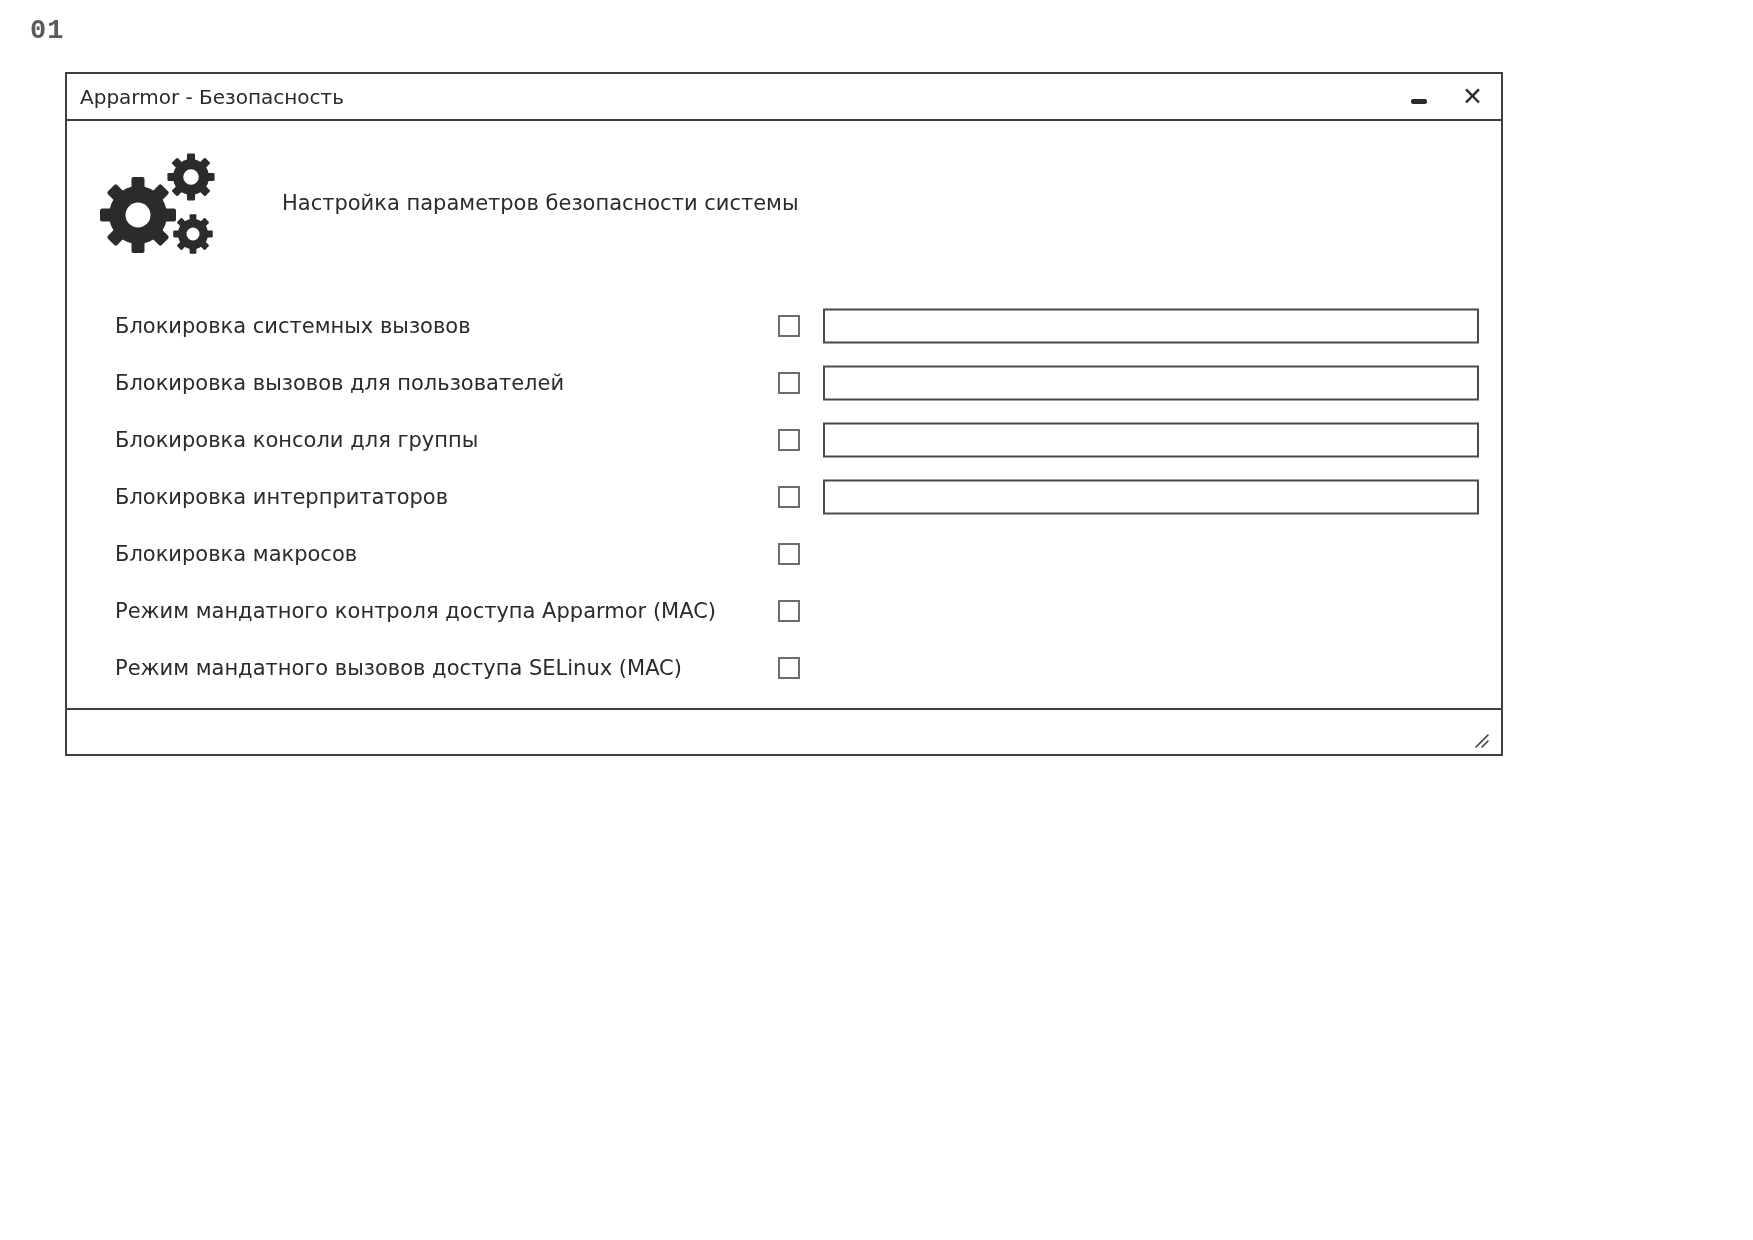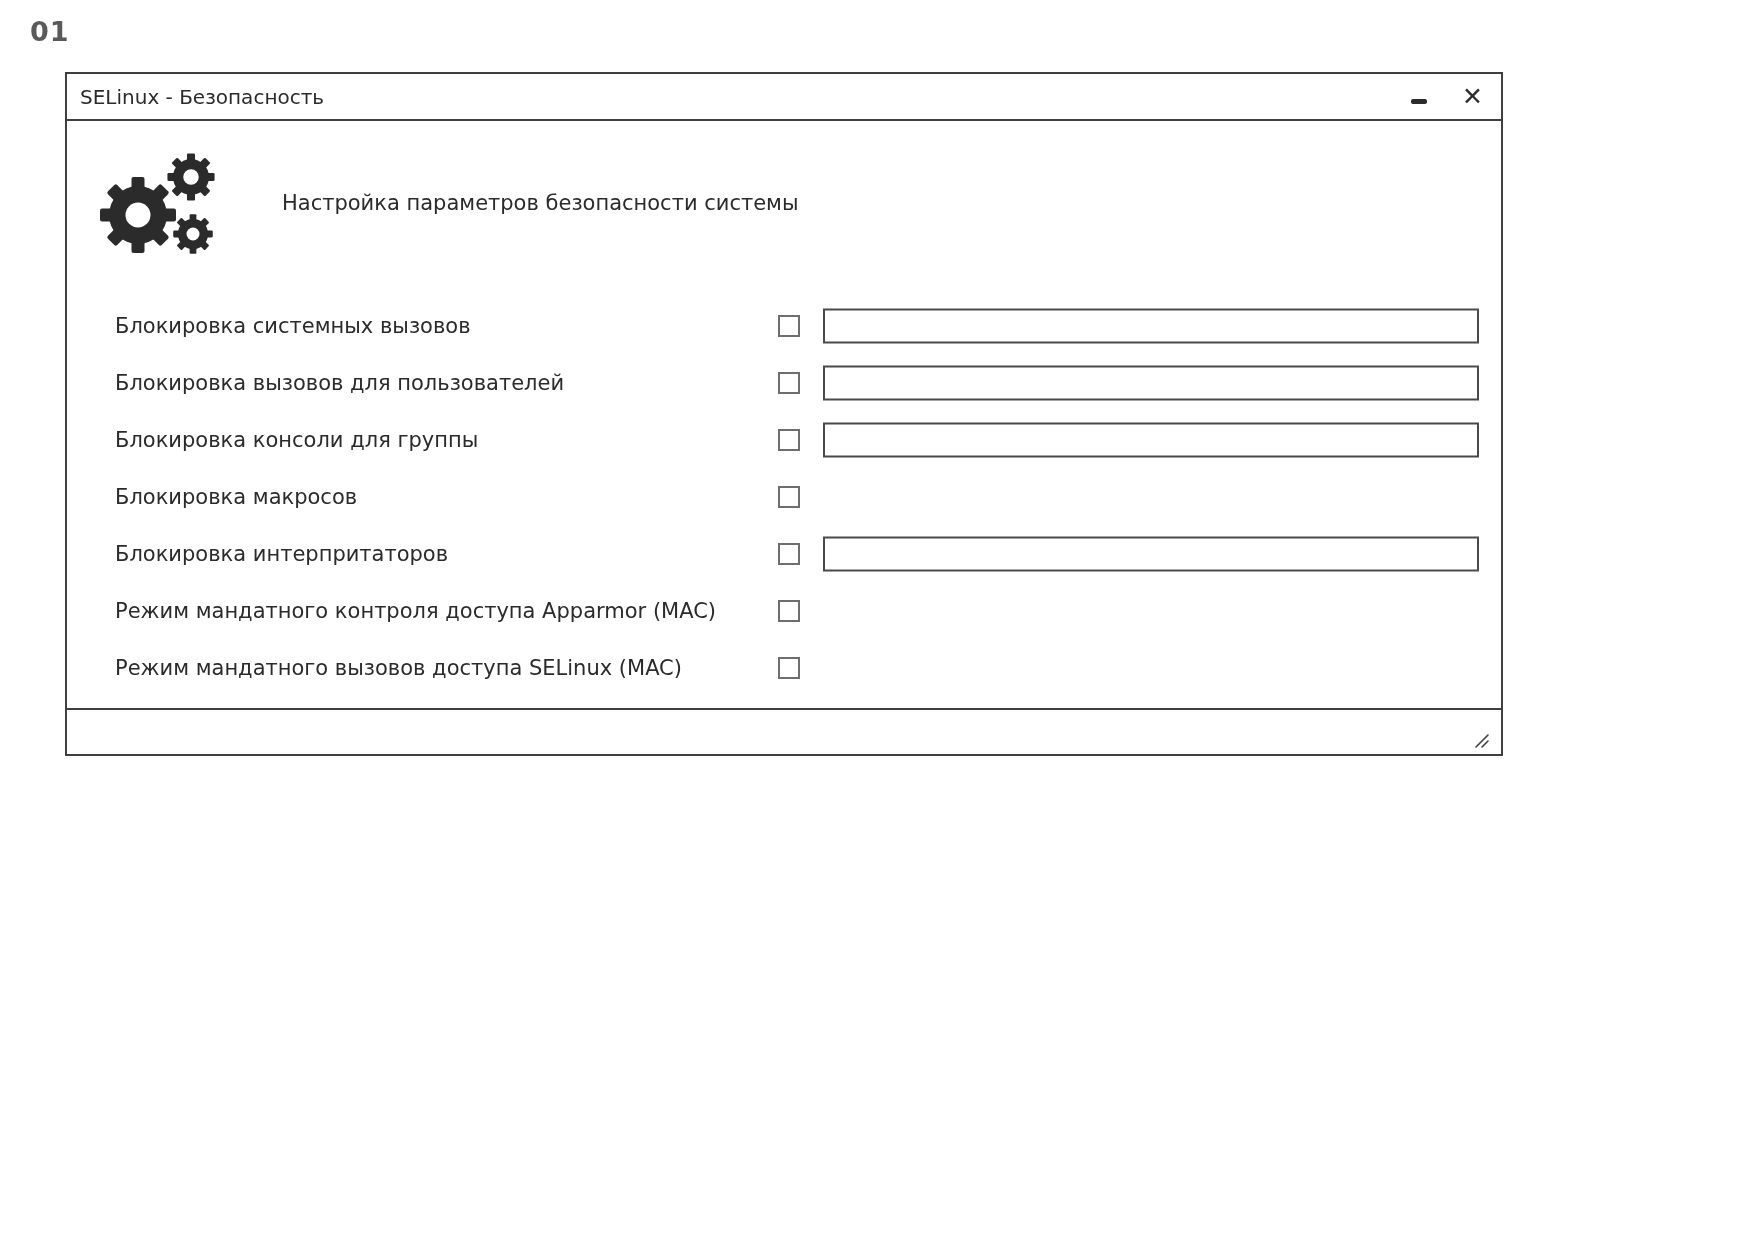--- a/index.html
+++ b/index.html
@@ -6,21 +6,21 @@
   html, body {
     width: 1753px; height: 1240px;
     background: #ffffff;
     font-family: "DejaVu Sans", sans-serif;
     color: #2b2b2b;
     position: relative;
     overflow: hidden;
   }
   .slide-number {
     position: absolute; left: 30px; top: 16px;
-    font-size: 27px; font-weight: bold; color: #5a5a5a; letter-spacing: 1px;
+    font-size: 27px; font-weight: bold; color: #5a5a5a; letter-spacing: 1px; font-family: Liberation Mono, monospace;
   }
   .window {
     position: absolute; left: 65px; top: 72px;
     width: 1438px; height: 684px;
     border: 2px solid #3f3f3f; background: #ffffff;
     display: flex; flex-direction: column;
   }
   .titlebar {
     height: 47px; flex: 0 0 47px;
     border-bottom: 2px solid #3f3f3f;
@@ -74,21 +74,21 @@
   .resize-grip { cursor: nwse-resize; }
 </style>
 </head>
 <body>
 
 <div class="slide-number">01</div>
 
 <div class="window">
 
   <div class="titlebar">
-    <span class="window-title">SELinux - Безопасность</span>
+    <span class="window-title">Apparmor - Безопасность</span>
     <div class="titlebar-controls">
       <div class="minimize-btn">
         <span class="minimize-glyph"></span>
       </div>
       <div class="close-btn">
         <span>✕</span>
       </div>
     </div>
   </div>
 
@@ -133,28 +133,28 @@
         <input type="text" class="row-input" value="" style="">
       </div>
 
       <div class="form-row">
         <span class="row-label">Блокировка консоли для группы</span>
         <input type="checkbox" class="row-checkbox" style="">
         <input type="text" class="row-input" value="" style="">
       </div>
 
       <div class="form-row">
-        <span class="row-label">Блокировка макросов</span>
+        <span class="row-label">Блокировка интерпритаторов</span>
         <input type="checkbox" class="row-checkbox" style="">
+        <input type="text" class="row-input" value="" style="">
       </div>
 
       <div class="form-row">
-        <span class="row-label">Блокировка интерпритаторов</span>
+        <span class="row-label">Блокировка макросов</span>
         <input type="checkbox" class="row-checkbox" style="">
-        <input type="text" class="row-input" value="" style="">
       </div>
 
       <div class="form-row">
         <span class="row-label">Режим мандатного контроля доступа Apparmor (MAC)</span>
         <input type="checkbox" class="row-checkbox" style="">
       </div>
 
       <div class="form-row">
         <span class="row-label">Режим мандатного вызовов доступа SELinux (MAC)</span>
         <input type="checkbox" class="row-checkbox" style="">

